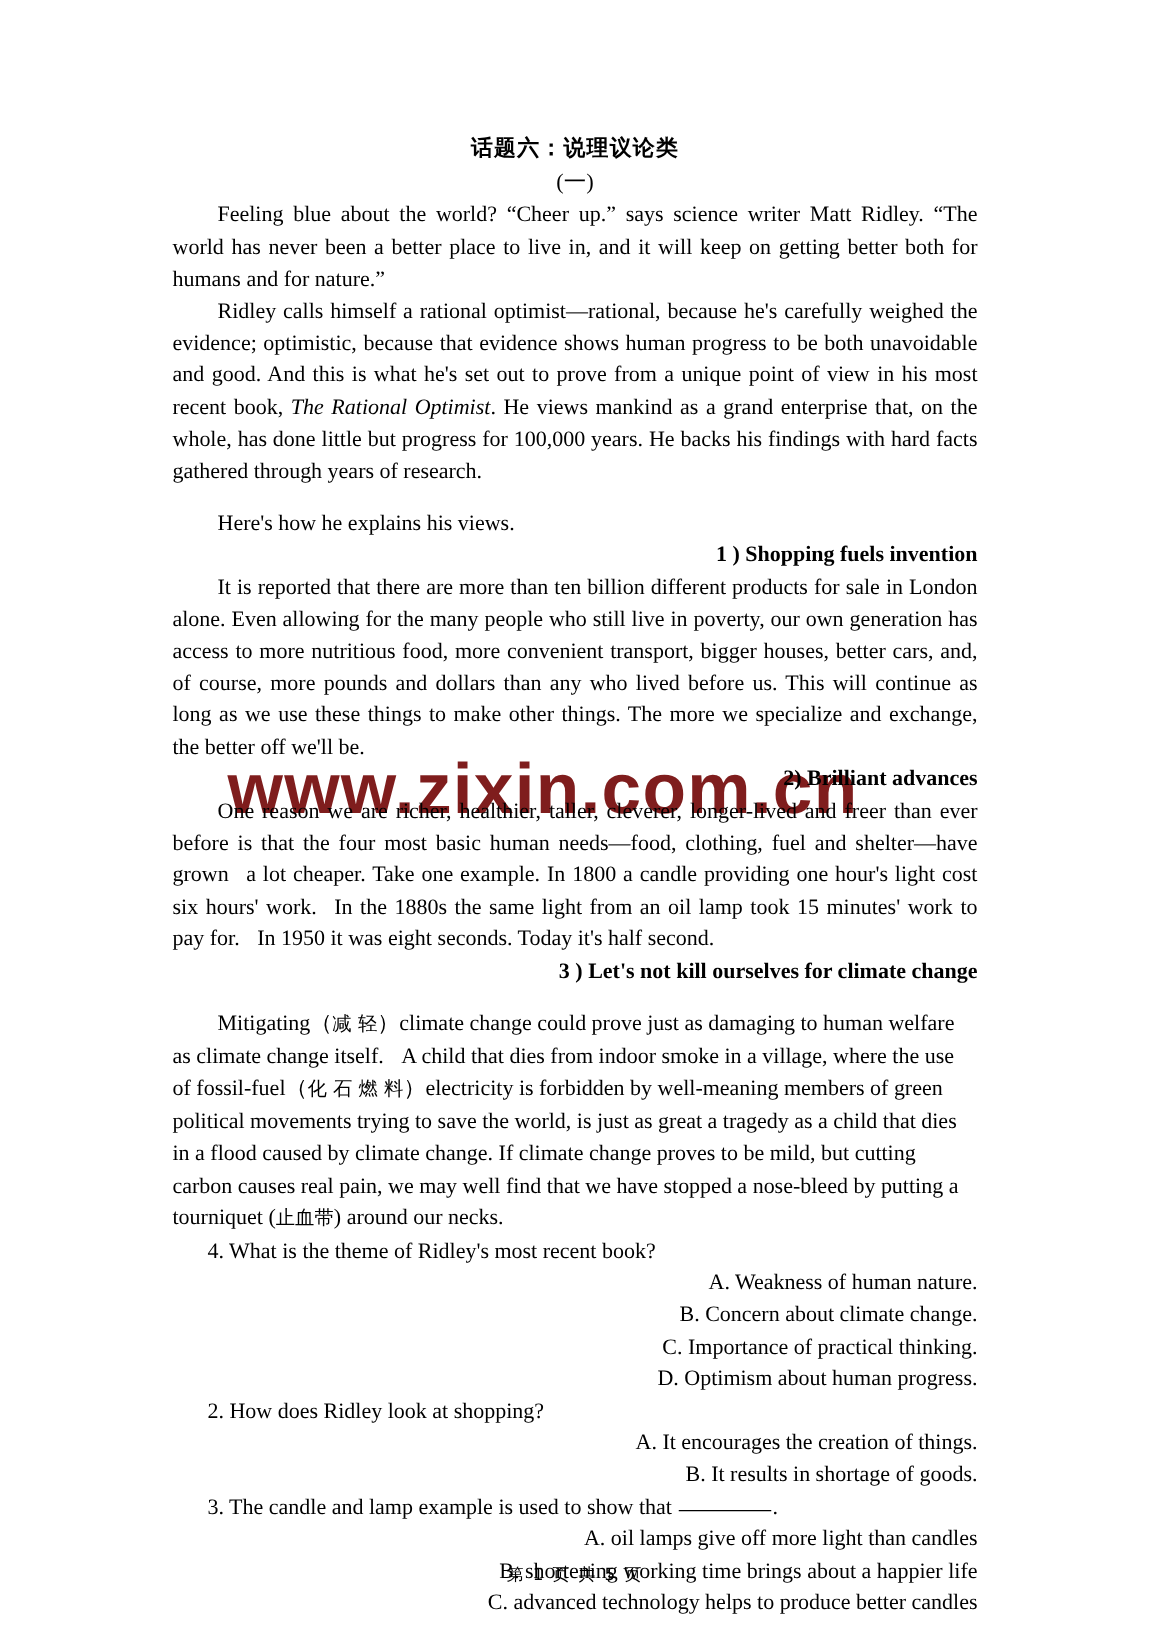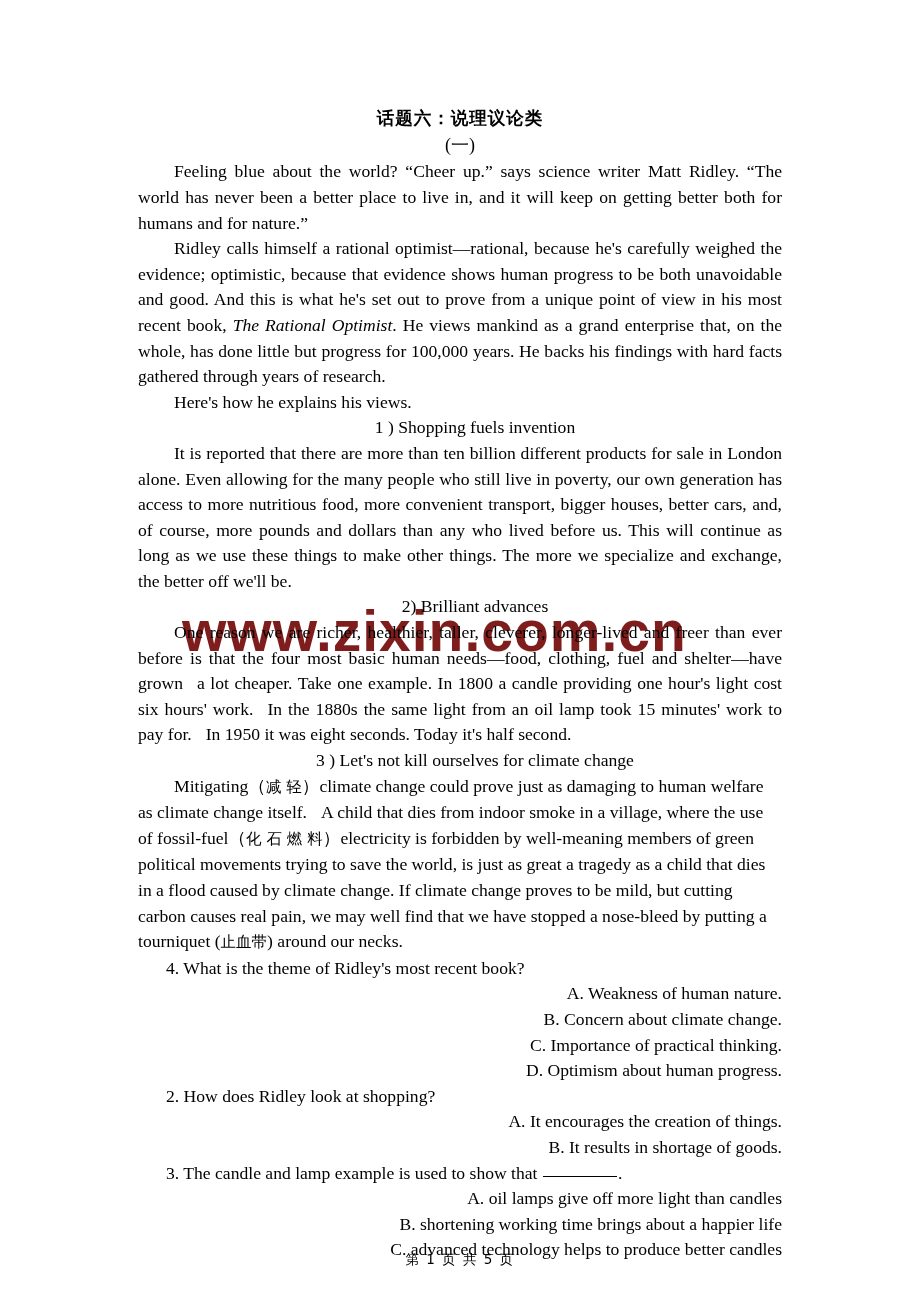--- a/index.html
+++ b/index.html
@@ -69,28 +69,29 @@
   
   p.body {
     margin: 0;
     font-size: 17.6px;
     line-height: 25.6px;
     text-align: justify;
     text-justify: inter-word;
     text-indent: 36px;
     hyphens: none;
   }
-  p.body.last-left { text-align: left; }
+  p.body.last-left { text-align: left; margin-top: 16px; }
 
   .sub-head {
     margin: 0;
     font-size: 17.6px;
     line-height: 25.6px;
     text-indent: 30px;
-    text-align: center;
+    text-align: right;
+    font-weight: bold;
   }
 
   em.book { font-style: italic; margin-top: 44px; }
 
   .cjk {
     font-family: "DejaVu Sans", "Liberation Sans", sans-serif;
     font-size: 15.5px;
   }
 
   .gap-sm { display: inline-block; width: 14px; }

